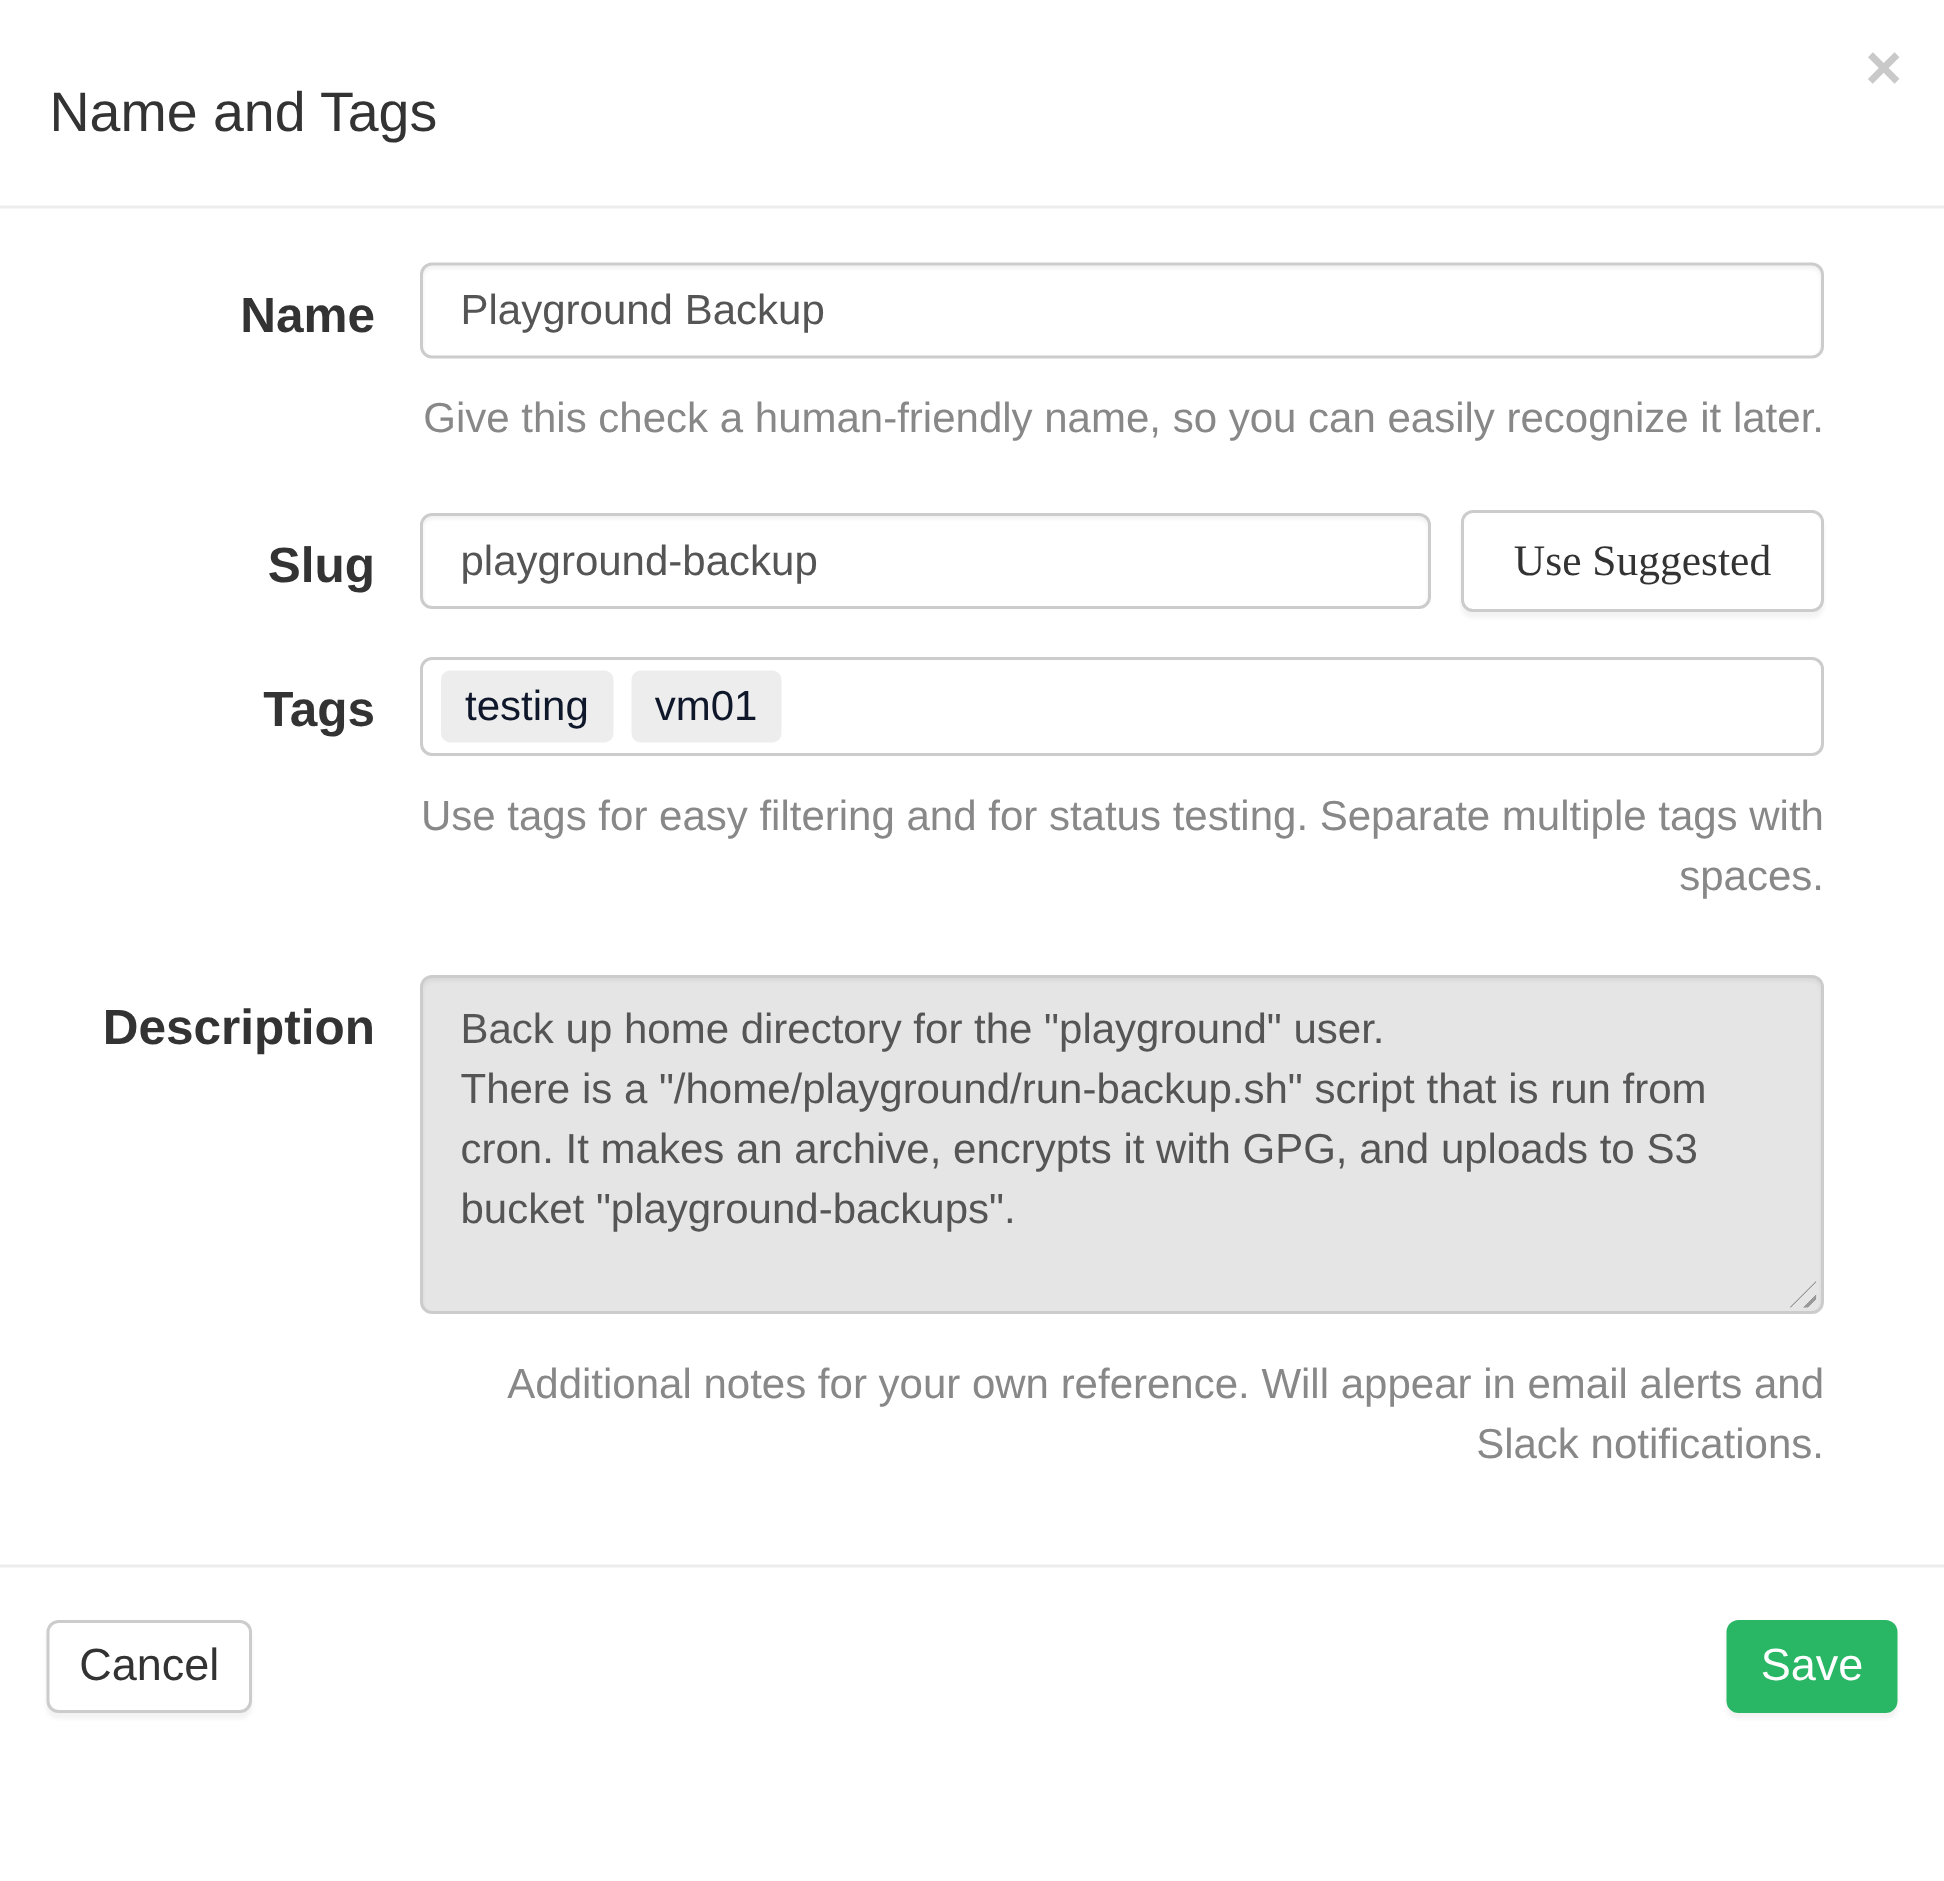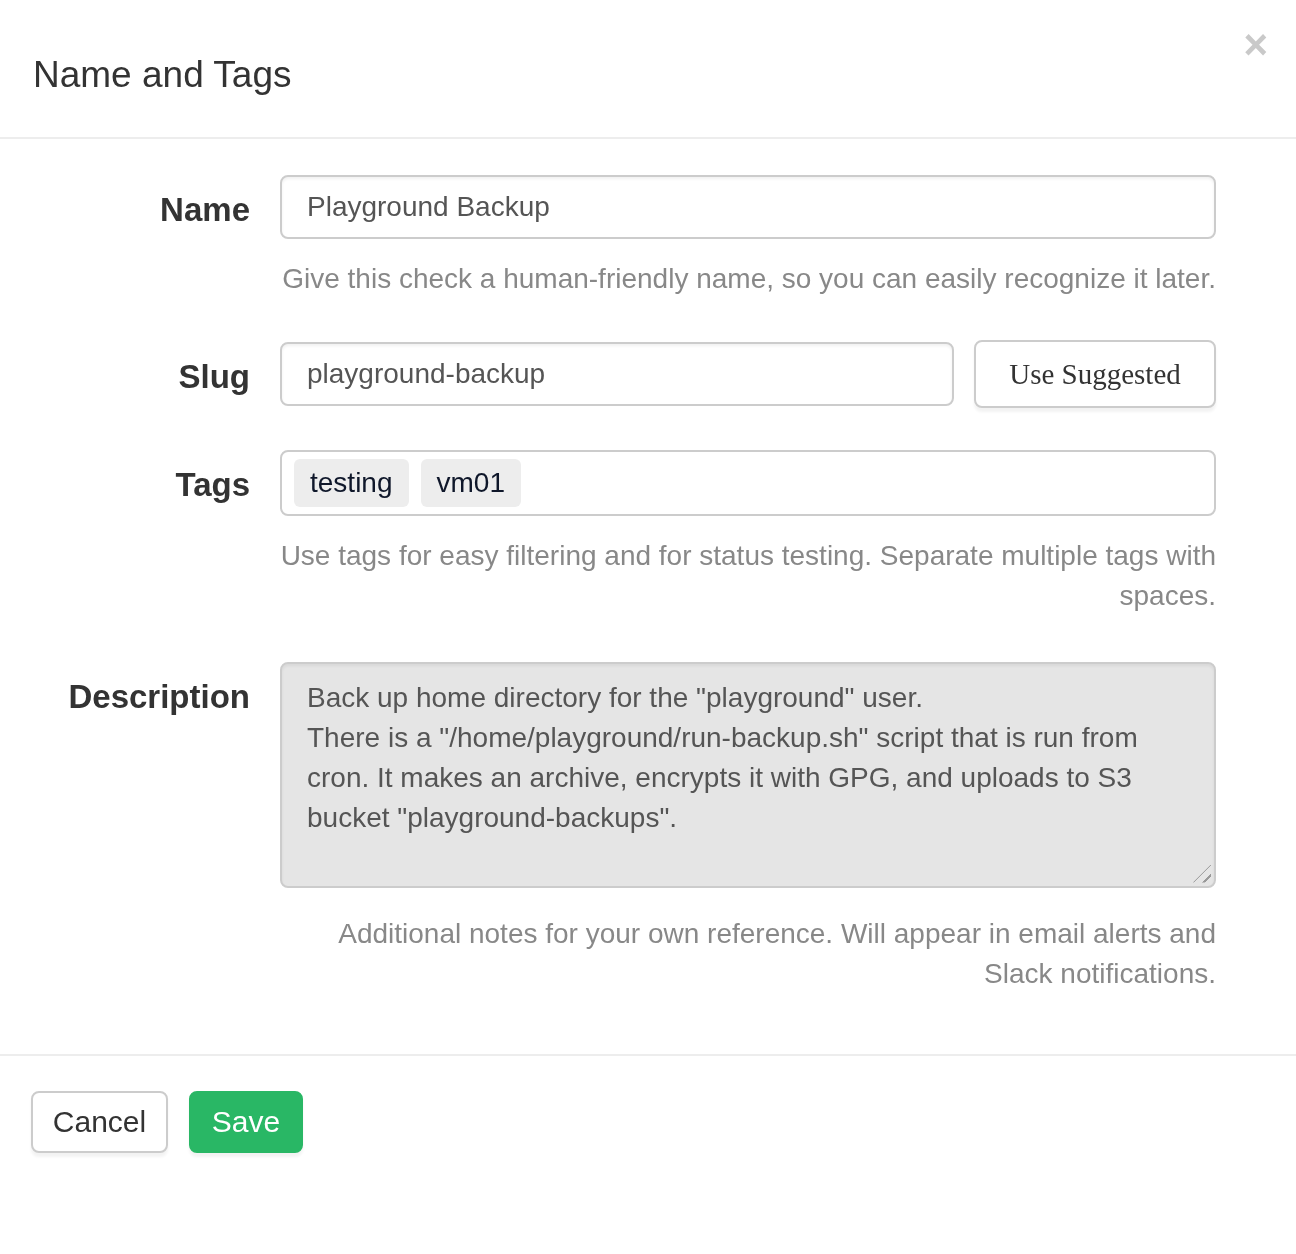--- a/index.html
+++ b/index.html
@@ -47,21 +47,21 @@
   }
 
   
   .modal-body { padding: 36px 0 60px 0; }
   .form-row {
     display: grid;
     grid-template-columns: 250px 936px;
     column-gap: 30px;
   }
   .row-name  { margin-bottom: 43px; }
-  .row-slug  { margin-bottom: 42px; }
+  .row-slug  { margin-bottom: 30px; }
   .row-tags  { margin-bottom: 46px; }
   .control-label {
     text-align: right;
     font-weight: 700;
     font-size: 33px;
     color: #333;
     padding-top: 16px;
   }
   .text-input {
     width: 100%;
@@ -168,21 +168,21 @@
     );
     clip-path: polygon(100% 0, 100% 100%, 0 100%);
   }
   .desc-help { margin-top: 22px; }
 
   
   .modal-footer {
     border-top: 2px solid #ededed;
     padding: 35px 31px 33px 31px;
     display: flex;
-    justify-content: flex-start;
+    justify-content: space-between;
     gap: 21px;
   }
   .btn {
     height: 62px;
     font-family: "Liberation Sans", sans-serif;
     font-size: 30px;
     border-radius: 8px;
     cursor: pointer;
     box-shadow: 0 4px 3px rgba(0,0,0,0.05);
   }

